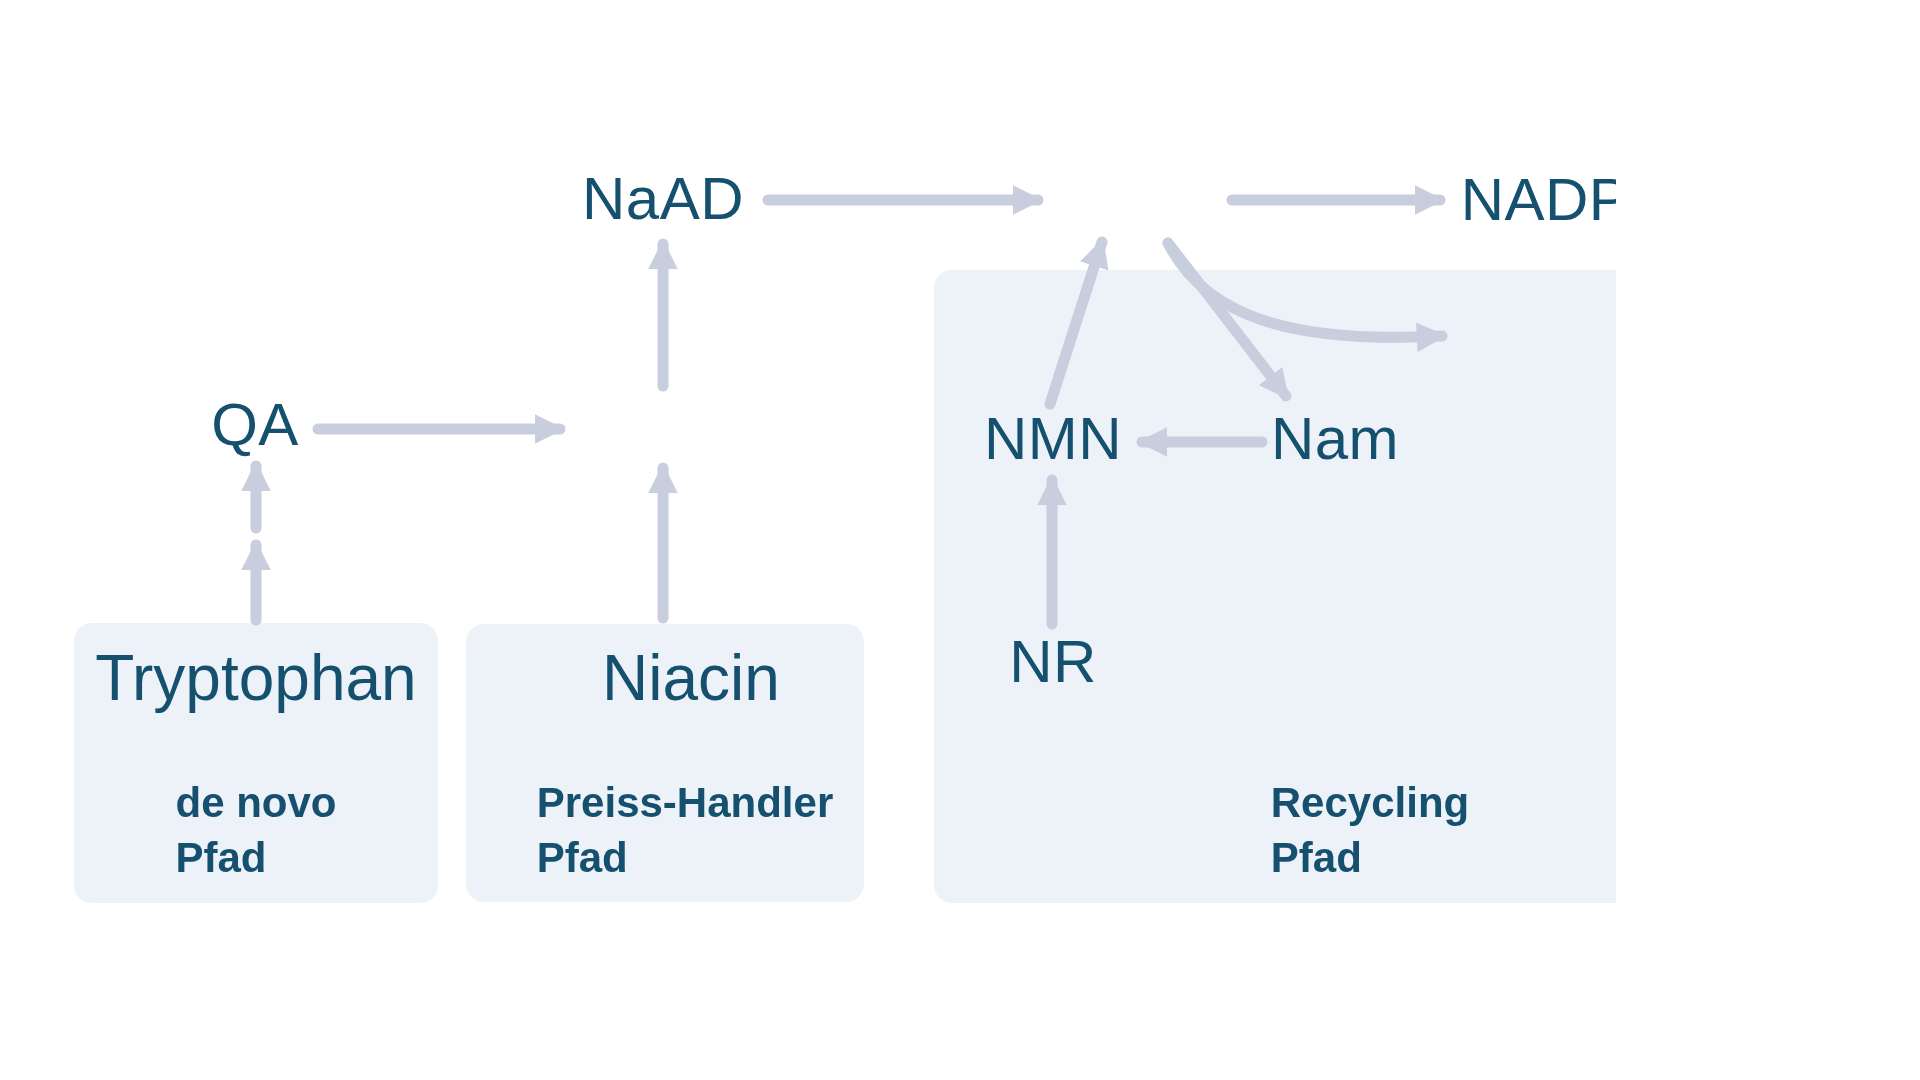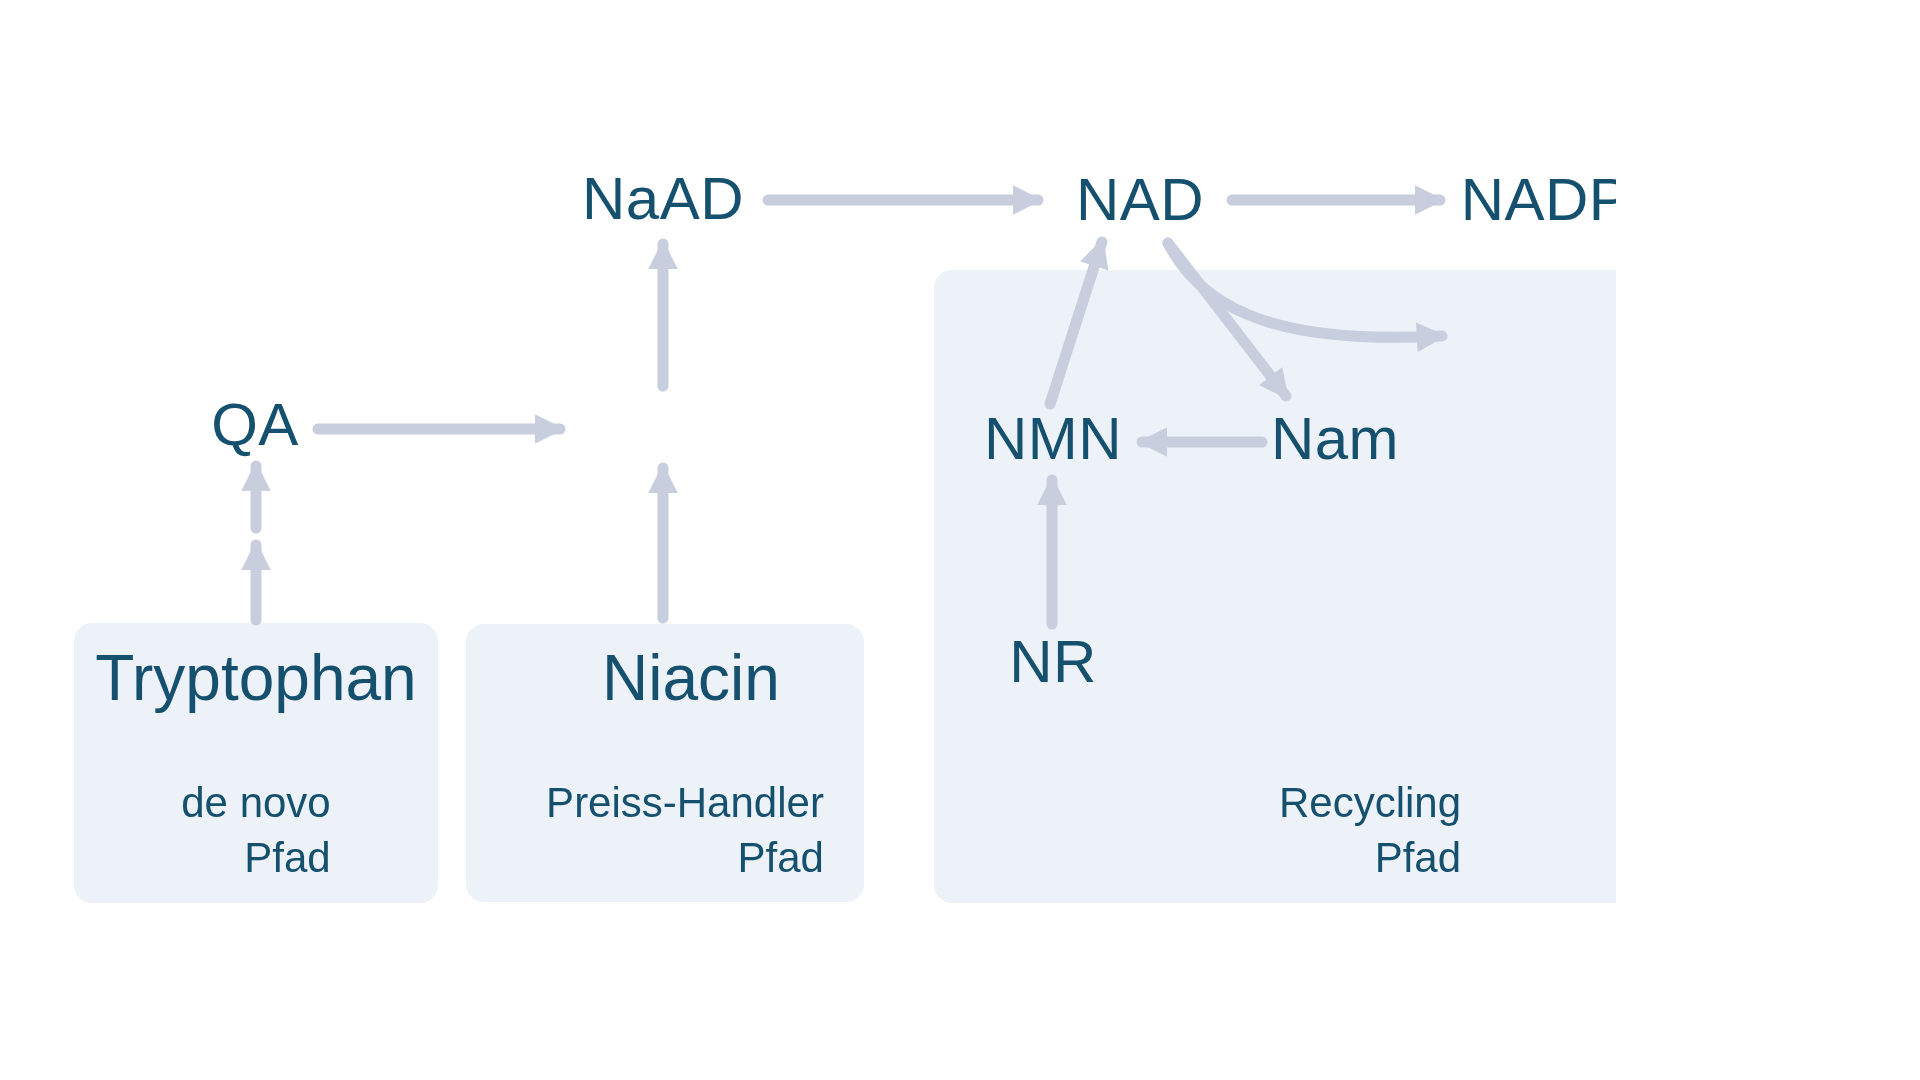--- a/index.html
+++ b/index.html
@@ -24,23 +24,23 @@
   .node,.substrate,.pathway-label{
     position:absolute;
     transform:translate(-50%,-50%);
     color:var(--text);
     white-space:nowrap;
   }
   .node{font-size:60px;letter-spacing:0.5px;}
   .substrate{font-size:64px;}
   .pathway-label{
     font-size:42px;
-    font-weight:normal;
+    font-weight:bold;
     white-space:pre-line;
-    text-align:right;
+    text-align:left;
     line-height:1.32;
   }
   #edges{position:absolute;left:0;top:0;}
   .edge{
     stroke:var(--arrow);
     stroke-width:11;
     fill:none;
     stroke-linecap:round;
   }
   #arrowhead-path{fill:var(--arrow);}
@@ -68,21 +68,20 @@
     <path class="edge" d="M768,200 L1038,200" marker-end="url(#ah)"></path>
     <path class="edge" d="M1232,200 L1440,200" marker-end="url(#ah)"></path>
     <path class="edge" d="M1050,404 L1102,242" marker-end="url(#ah)"></path>
     <path class="edge" d="M1168,243 L1286,396" marker-end="url(#ah)"></path>
     <path class="edge" d="M1168,243 C1205,316 1290,344 1442,336" marker-end="url(#ah)"></path>
     <path class="edge" d="M1262,442 L1142,442" marker-end="url(#ah)"></path>
     <path class="edge" d="M1052,624 L1052,480" marker-end="url(#ah)"></path>
   </svg>
 
   <div class="node" style="left:663px;top:198px;">NaAD</div>
-  <div class="node" style="left:1140px;top:199px;">NAD</div>
   <div class="node" style="left:1545px;top:199px;">NADP</div>
   <div class="node" style="left:255px;top:424px;">QA</div>
   <div class="node" style="left:1053px;top:438px;">NMN</div>
   <div class="node" style="left:1335px;top:438px;">Nam</div>
   <div class="node" style="left:1053px;top:661px;text-align:right;">NR</div>
 
   <div class="substrate" style="left:256px;top:678px;">Tryptophan</div>
   <div class="substrate" style="left:665px;top:678px;margin-left:26px;">Niacin</div>
 
   <div class="pathway-label" style="left:256px;top:830px;">de novo

